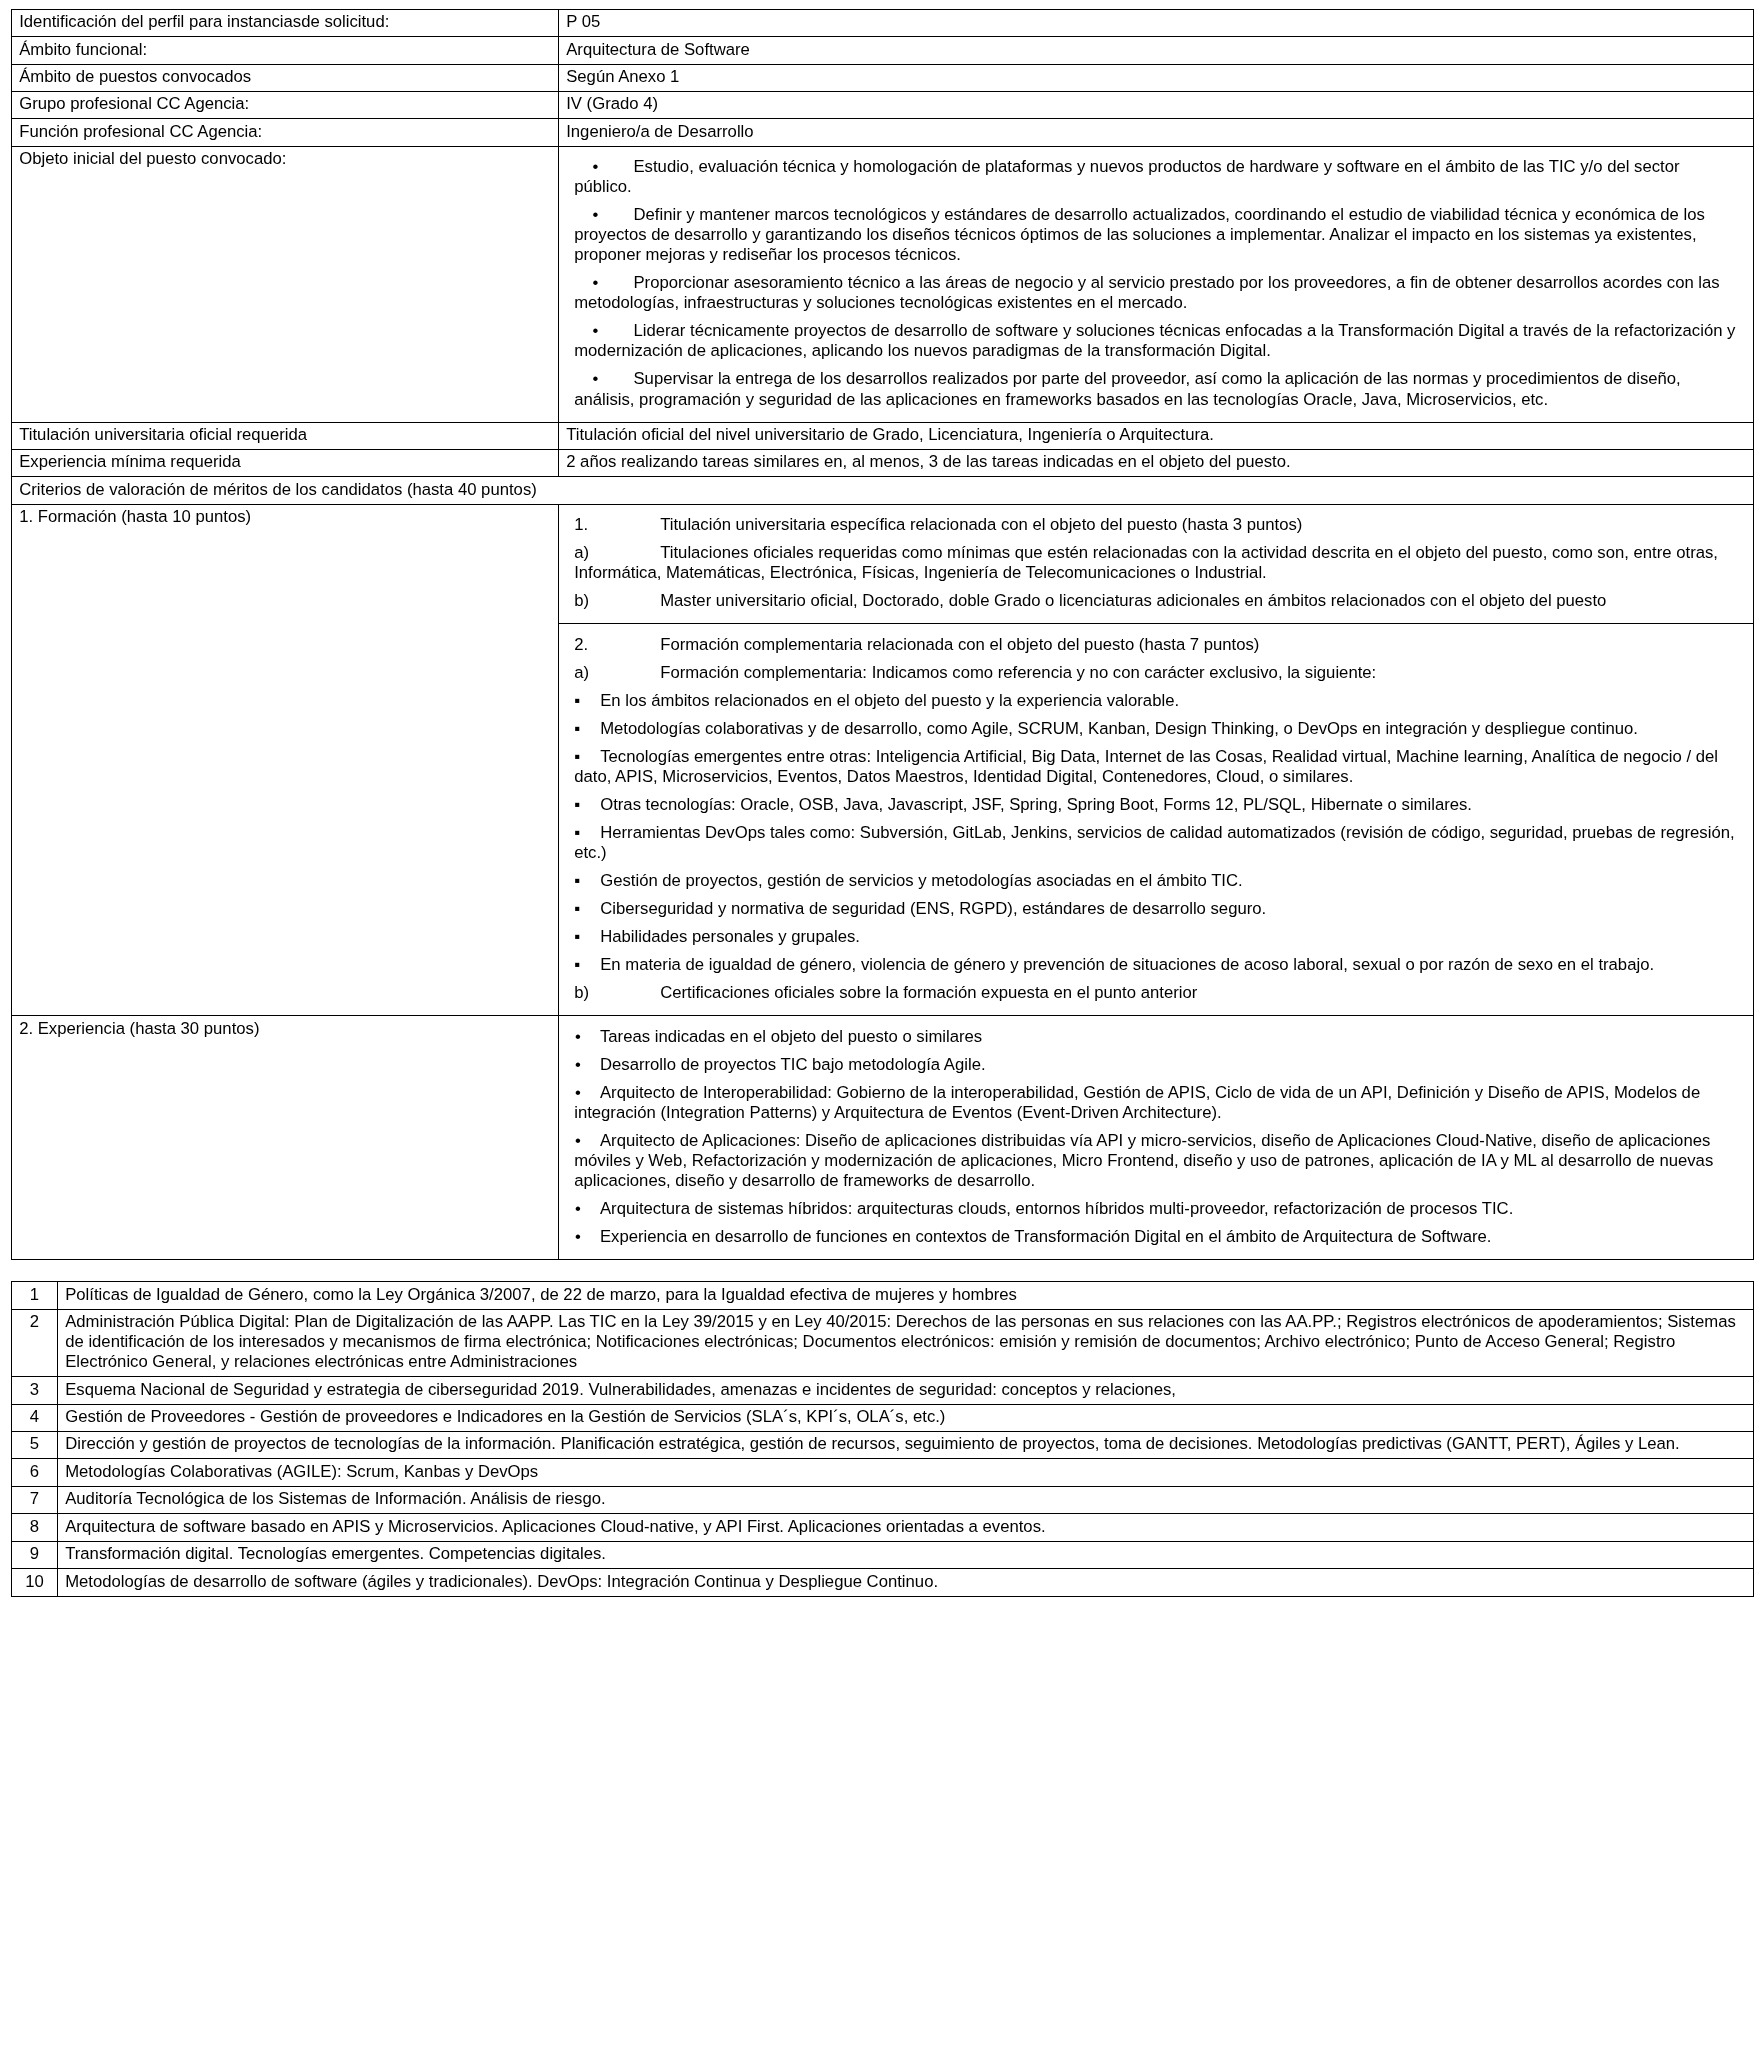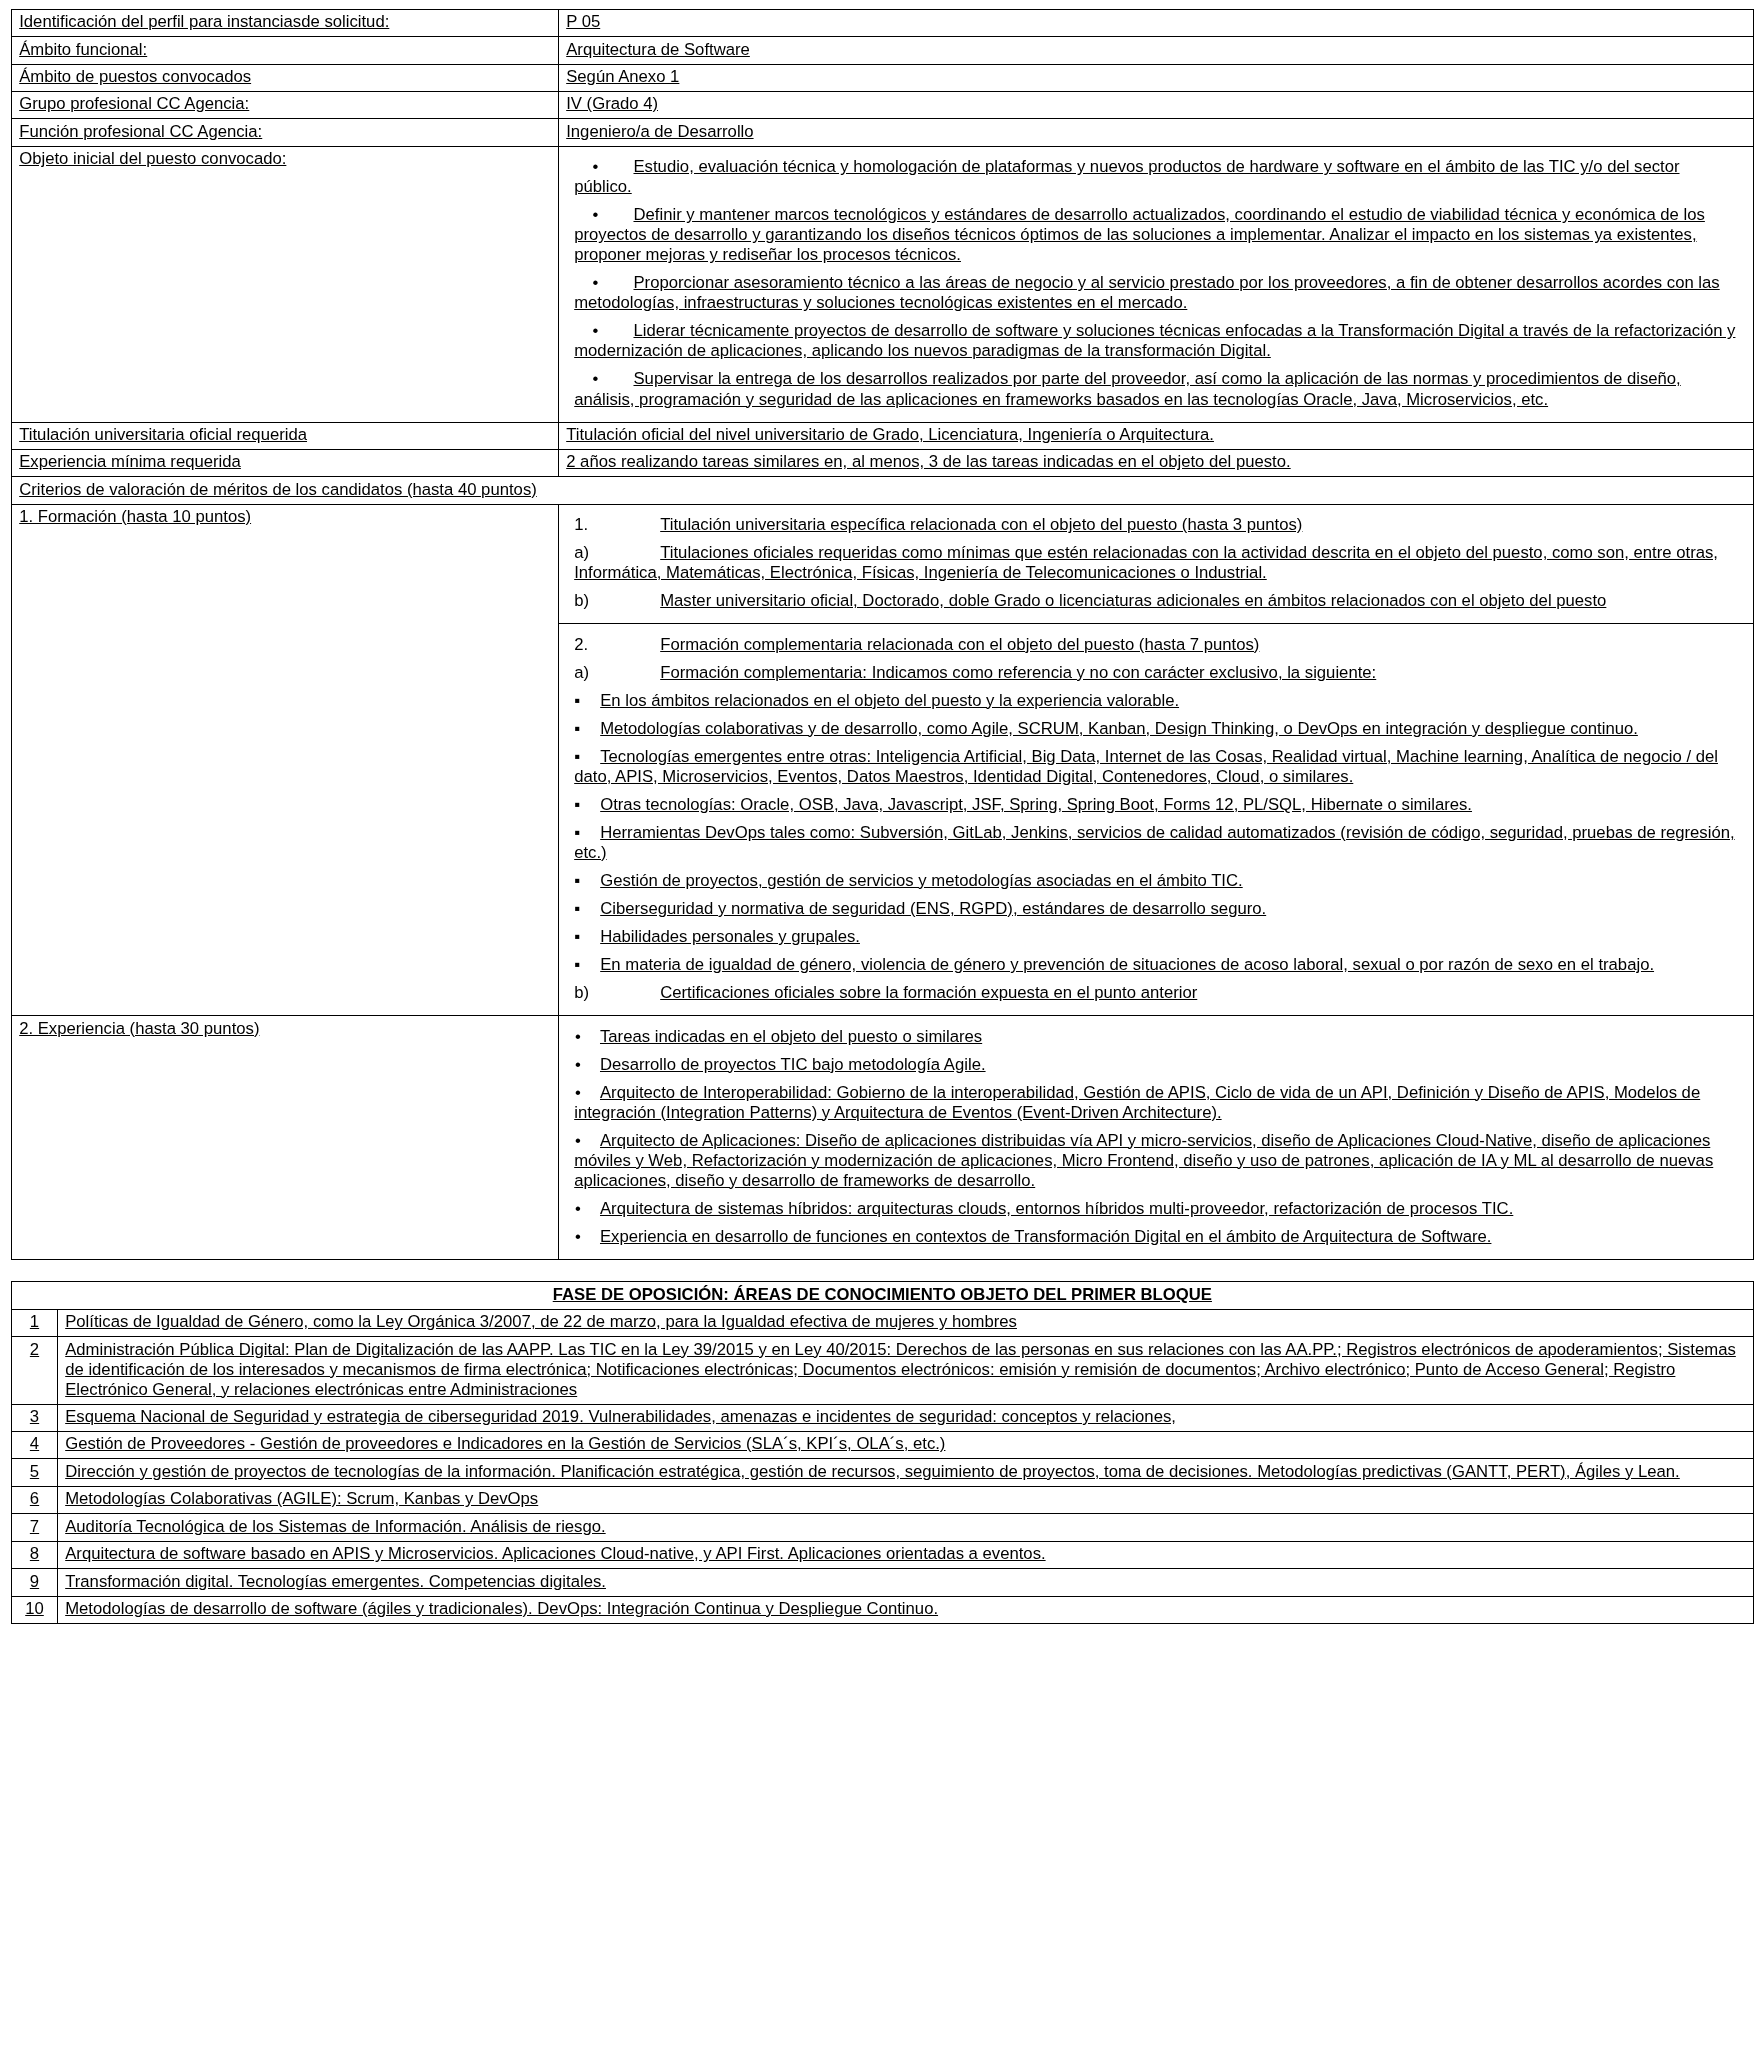--- a/index.html
+++ b/index.html
@@ -17,21 +17,20 @@
   }
   .page {
     box-sizing: border-box;
     width: 1764px;
     padding: 8.7px 10.3px 0 11px;
   }
   table.doc {
     border-collapse: collapse;
     width: 100%;
     table-layout: fixed;
-    text-decoration: underline;
   }
   table.doc td {
     border: 1.6px solid #000000;
     padding: 2.4px 7.2px 4px 7.2px;
     vertical-align: top;
     line-height: 1.2;
     word-wrap: break-word;
   }
   col.c-label { width: 547px; }
   col.c-num   { width: 46px; }
@@ -189,23 +188,20 @@
 
     </tbody>
   </table>
 
   <table class="doc fase">
     <colgroup>
         <col class="c-num">
         <col>
       </colgroup>
     <tbody>
-      <tr>
-        <td colspan="2" class="fase-title-cell">FASE DE OPOSICIÓN: ÁREAS DE CONOCIMIENTO OBJETO DEL PRIMER BLOQUE</td>
-      </tr>
 
       <tr>
         <td class="num-cell">1</td>
         <td>Políticas de Igualdad de Género, como la Ley Orgánica 3/2007, de 22 de marzo, para la Igualdad efectiva de mujeres y hombres</td>
       </tr>
       <tr>
         <td class="num-cell">2</td>
         <td>Administración Pública Digital: Plan de Digitalización de las AAPP. Las TIC en la Ley 39/2015 y en Ley 40/2015: Derechos de las personas en sus relaciones con las AA.PP.; Registros electrónicos de apoderamientos; Sistemas de identificación de los interesados y mecanismos de firma electrónica; Notificaciones electrónicas; Documentos electrónicos: emisión y remisión de documentos; Archivo electrónico; Punto de Acceso General; Registro Electrónico General, y relaciones electrónicas entre Administraciones</td>
       </tr>
       <tr>

